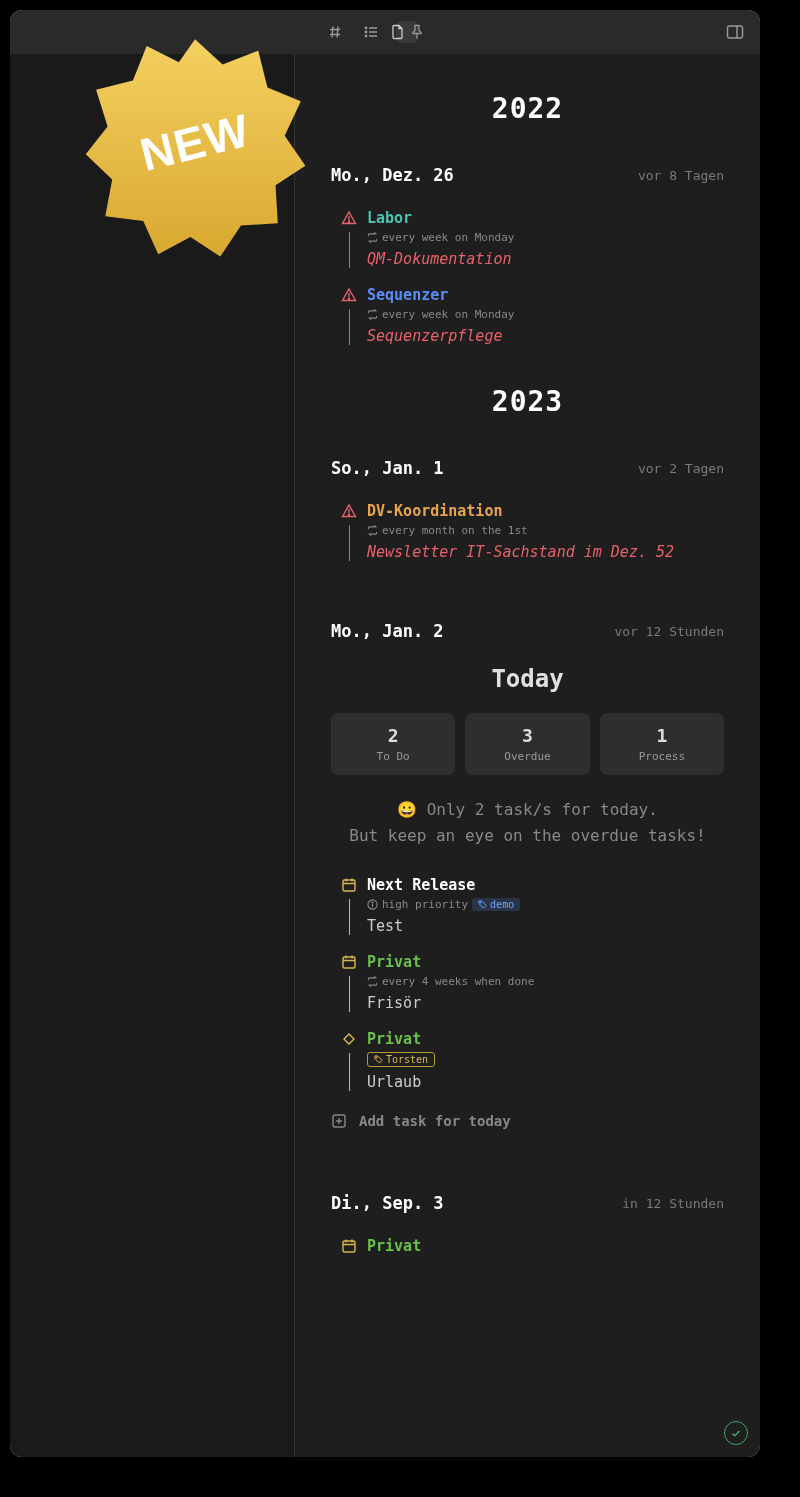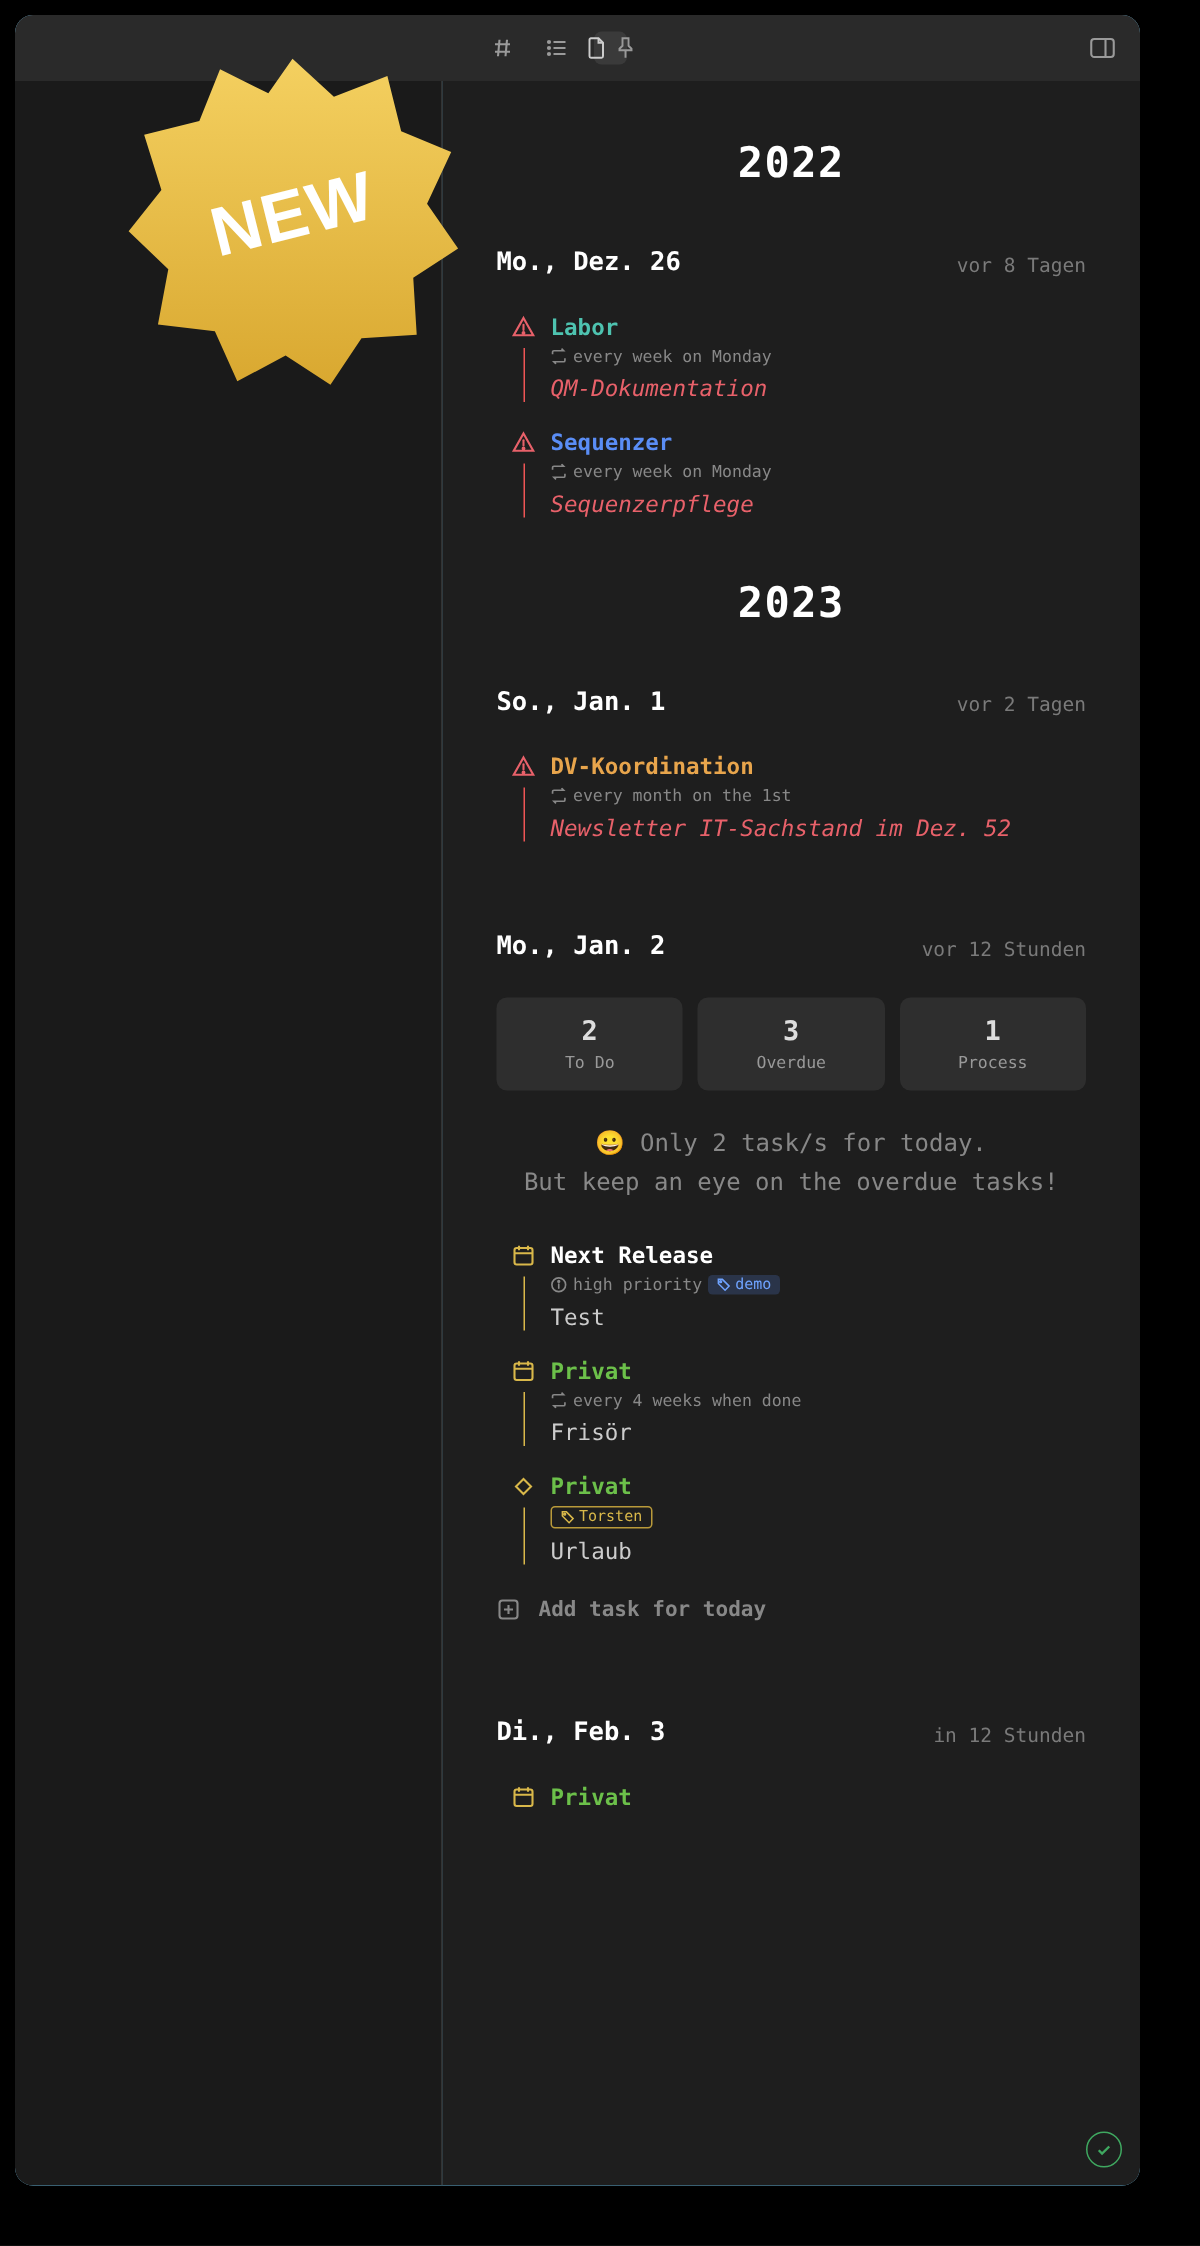--- a/index.html
+++ b/index.html
@@ -79,21 +79,21 @@
   font-size: 28px;
   font-weight: 700;
   color: #fff;
   margin: 8px 0 40px 0;
   letter-spacing: 1px;
 }
 .day-block { margin-bottom: 40px; }
 .day-header {
   display: flex;
   justify-content: space-between;
-  align-items: flex-end;
+  align-items: center;
   margin-bottom: 24px;
 }
 .day-date { font-size: 17px; font-weight: 700; color: #fff; }
 .day-rel { font-size: 13px; color: #7a7a7a; }
 .task-item {
   display: flex;
   margin-bottom: 18px;
 }
 .task-icon-col {
   width: 36px;
@@ -353,20 +353,21 @@
           </div>
         </div>
       </div>
 
       <div class="day-block" style="margin-top:60px;">
         <div class="day-header">
           <div class="day-date">Mo., Jan. 2</div>
           <div class="day-rel">vor 12 Stunden</div>
         </div>
 
+        <div class="today-title">Today</div>
 
         <div class="stat-row">
           <div class="stat-card">
             <div class="stat-num">2</div>
             <div class="stat-label">To Do</div>
           </div>
           <div class="stat-card">
             <div class="stat-num">3</div>
             <div class="stat-label">Overdue</div>
           </div>
@@ -468,21 +469,21 @@
                 <rect x="2" y="2" width="12" height="12" rx="2"></rect>
                 <path d="M8 5v6M5 8h6"></path>
               </svg>
           </span>
           <span>Add task for today</span>
         </div>
       </div>
 
       <div class="day-block" style="margin-top:60px;">
         <div class="day-header">
-          <div class="day-date">Di., Feb. 3</div>
+          <div class="day-date">Di., Sep. 3</div>
           <div class="day-rel">in 12 Stunden</div>
         </div>
 
         <div class="task-item">
           <div class="task-icon-col">
             <span>
               <svg width="16" height="16" viewBox="0 0 16 16" fill="none" stroke="#d9b84a" stroke-width="1.4">
                   <rect x="2" y="3" width="12" height="11" rx="1.5"></rect>
                   <path d="M2 6.5h12M5 1.5v3M11 1.5v3"></path>
                 </svg>

